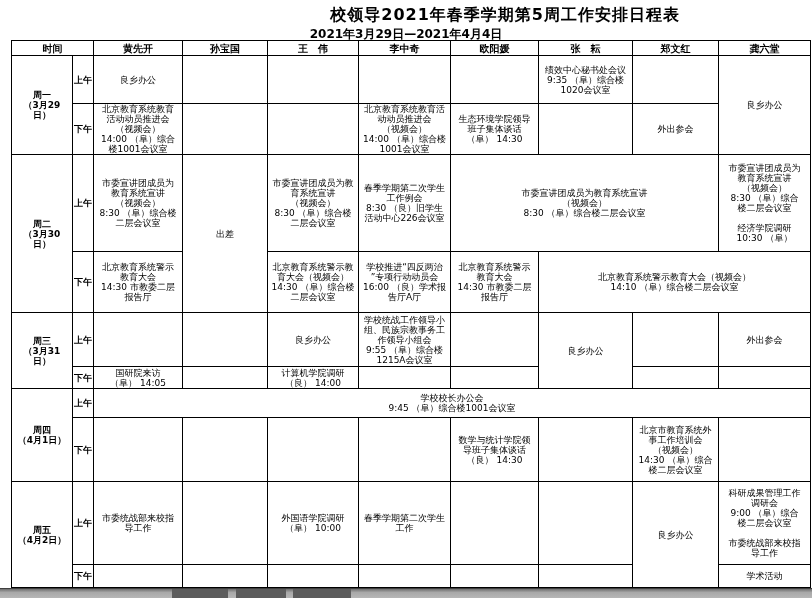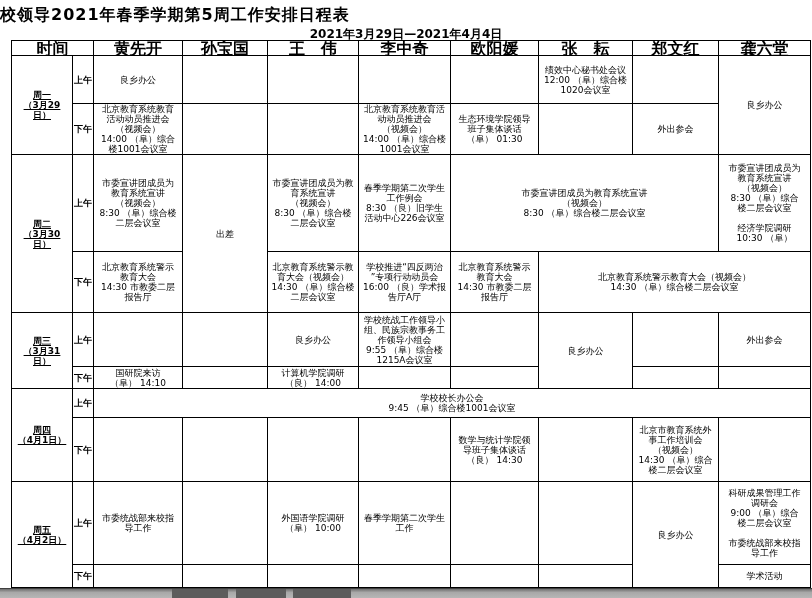--- a/index.html
+++ b/index.html
@@ -1,28 +1,28 @@
 <!DOCTYPE html>
 <html><head>
 <meta charset="utf-8">
 <style>
   html,body{margin:0;padding:0;background:#fff;}
   #page{position:relative;width:812px;height:598px;background:#ffffff;overflow:hidden;
         font-family:"DejaVu Sans","Liberation Sans",sans-serif;color:#000;}
-  .doc-title{position:absolute;top:5px;left:0;width:680px;text-align:left;
+  .doc-title{position:absolute;top:5px;left:0;width:680px;text-align:right;
              font-size:16px;font-weight:bold;letter-spacing:1px;}
   .doc-subtitle{position:absolute;top:26px;left:0;width:812px;text-align:center;
                 font-size:12px;font-weight:bold;}
   table.sched{position:absolute;top:40px;left:11px;border-collapse:collapse;
               table-layout:fixed;width:799px;}
   table.sched th,table.sched td{border:1px solid #000;padding:0 1px;
               font-size:9px;line-height:10px;text-align:center;vertical-align:middle;
               white-space:pre-line;overflow:hidden;word-break:break-all;}
-  table.sched th{font-size:16px;font-weight:bold;line-height:11px;}
-  td.daycell{font-weight:bold;font-size:9.5px;text-decoration:underline;}
+  table.sched th{font-size:10px;font-weight:bold;line-height:11px;}
+  td.daycell{font-weight:bold;font-size:9.5px;}
   td.ampm{font-weight:bold;font-size:9.5px;}
   td.v-top{vertical-align:top;padding-top:14px;}
   .bottombar{position:absolute;left:0;top:588px;width:812px;height:10px;
              background:linear-gradient(#6f6f6f,#a8a8a8 35%,#b9b9b9);border-top:1px solid #3f3f3f;}
   .bottombar .seg{position:absolute;top:0;height:10px;background:#5c5c5c;}
   .seg1{left:172px;width:56px;}
   .seg2{left:236px;width:50px;}
   .seg3{left:293px;width:58px;}
 </style>
 </head>
@@ -63,42 +63,42 @@
       <td class="daycell" rowspan="2">周一
 （3月29
 日）</td>
       <td class="ampm">上午</td>
       <td>良乡办公</td>
       <td></td>
       <td></td>
       <td></td>
       <td></td>
       <td>绩效中心秘书处会议
-12:00 （阜）综合楼
+9:35 （阜）综合楼
 1020会议室</td>
       <td></td>
       <td rowspan="2">良乡办公</td>
     </tr>
     <tr style="height:47px">
       <td class="ampm">下午</td>
       <td>北京教育系统教育
 活动动员推进会
 （视频会）
 14:00 （阜）综合
 楼1001会议室</td>
       <td></td>
       <td></td>
       <td>北京教育系统教育活
 动动员推进会
 （视频会）
 14:00 （阜）综合楼
 1001会议室</td>
       <td>生态环境学院领导
 班子集体谈话
-（阜） 01:30</td>
+（阜） 14:30</td>
       <td></td>
       <td>外出参会</td>
     </tr>
 
     <tr style="height:97px">
       <td class="daycell" rowspan="2">周二
 （3月30
 日）</td>
       <td class="ampm">上午</td>
       <td>市委宣讲团成员为
@@ -140,21 +140,21 @@
 二层会议室</td>
       <td>学校推进“四反两治
 ”专项行动动员会
 16:00 （良）学术报
 告厅A厅</td>
       <td>北京教育系统警示
 教育大会
 14:30 市教委二层
 报告厅</td>
       <td colspan="3">北京教育系统警示教育大会（视频会）
-14:30 （阜）综合楼二层会议室</td>
+14:10 （阜）综合楼二层会议室</td>
     </tr>
 
     <tr style="height:54px">
       <td class="daycell" rowspan="2">周三
 （3月31
 日）</td>
       <td class="ampm">上午</td>
       <td></td>
       <td></td>
       <td>良乡办公</td>
@@ -164,21 +164,21 @@
 9:55 （阜）综合楼
 1215A会议室</td>
       <td></td>
       <td rowspan="2">良乡办公</td>
       <td></td>
       <td>外出参会</td>
     </tr>
     <tr style="height:22px">
       <td class="ampm">下午</td>
       <td>国研院来访
-（阜） 14:10</td>
+（阜） 14:05</td>
       <td></td>
       <td>计算机学院调研
 （良） 14:00</td>
       <td></td>
       <td></td>
       <td></td>
       <td></td>
     </tr>
 
     <tr style="height:29px">

